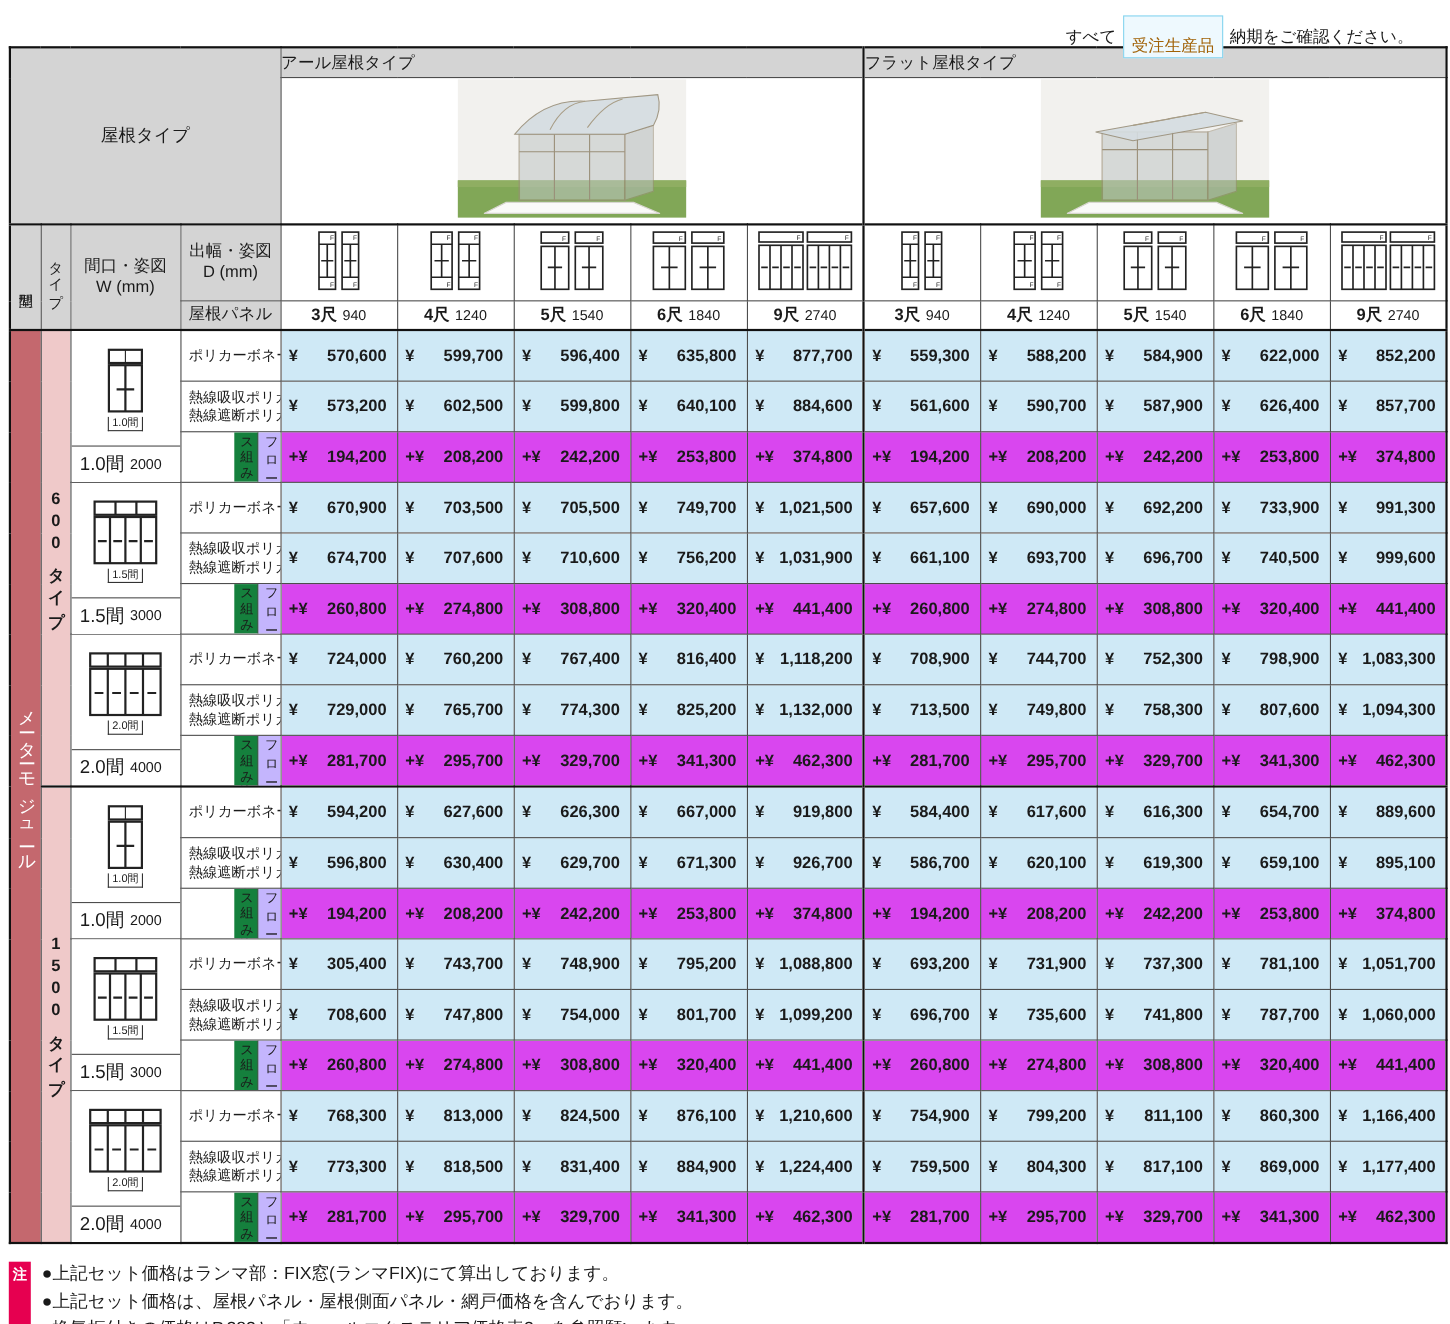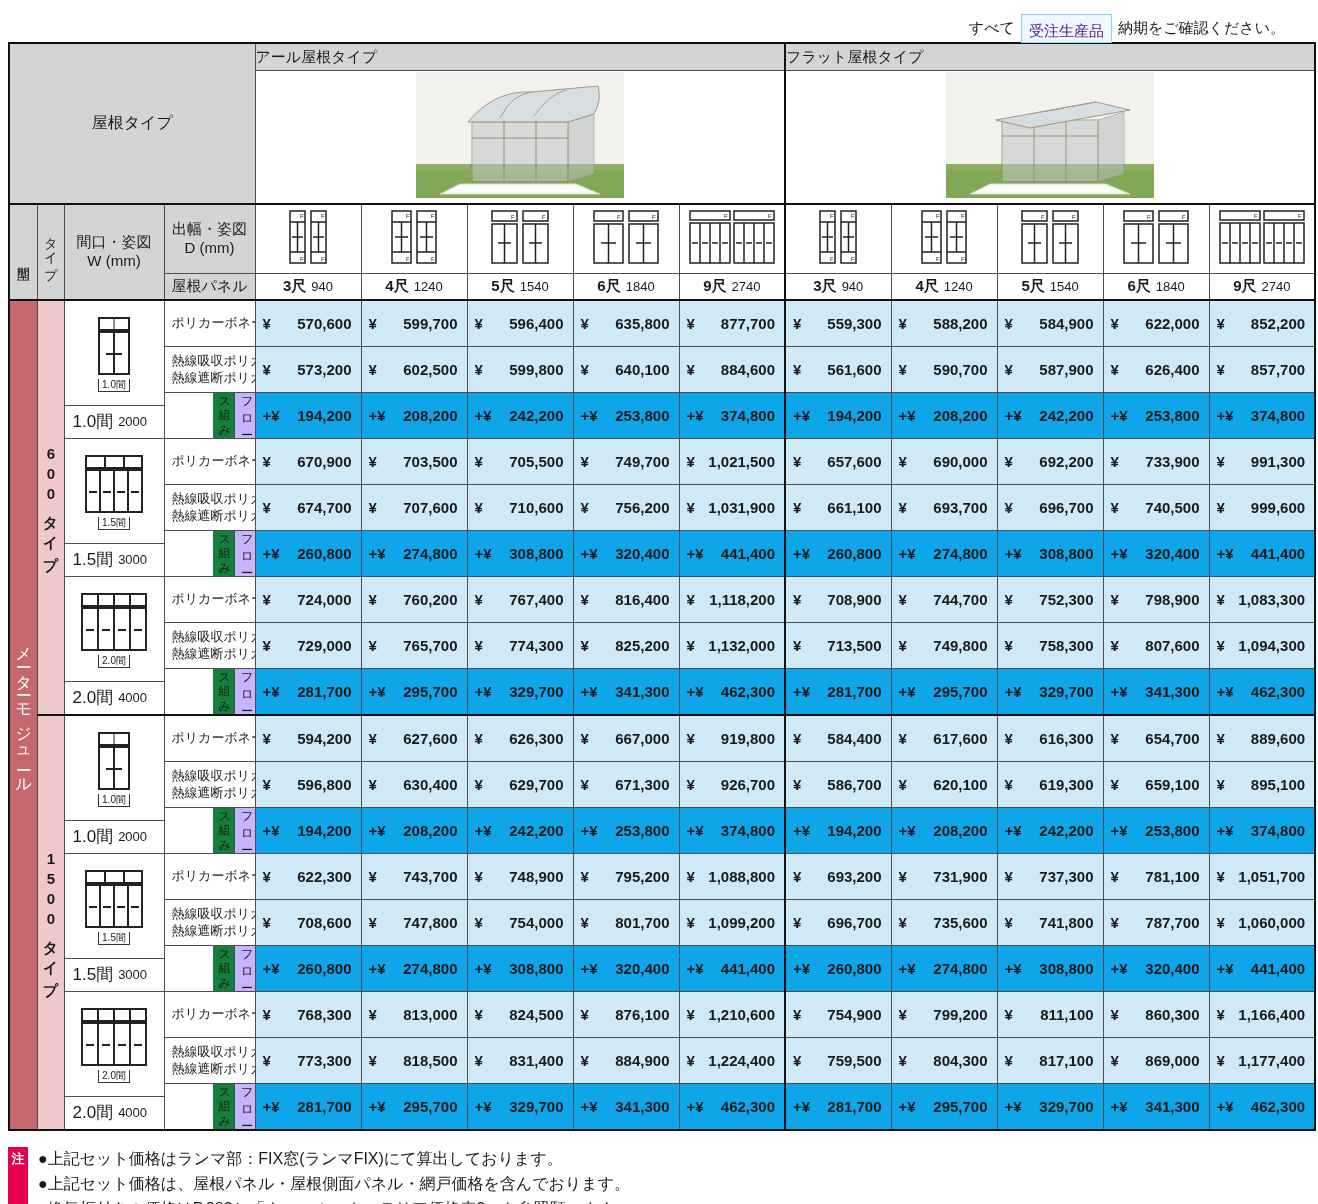--- a/index.html
+++ b/index.html
@@ -1,26 +1,26 @@
 <!DOCTYPE html>
 <html><head>
 <meta charset="utf-8">
 <style>
   html,body{margin:0;padding:0;background:#fff;color:#1a1a1a;
     font-family:"Liberation Sans","DejaVu Sans",sans-serif;}
   .page{width:1318px;height:1204px;position:relative;box-sizing:border-box;padding:6px 2px 0 8px;}
   .titlebar{position:relative;height:36px;}
   .title{font-size:21px;font-weight:bold;letter-spacing:1px;padding-top:4px;}
   .topnote{position:absolute;right:31px;top:8px;font-size:15px;display:flex;align-items:center;gap:6px;}
-  .badge{color:#4c1d95;border:1px solid #86d4ef;background:#eef9fe;padding:7px 7px 1px 7px;font-size:15px;}
+  .badge{color:#a16207;border:1px solid #86d4ef;background:#eef9fe;padding:17px 7px 1px 7px;font-size:15px;}
   table{border-collapse:collapse;table-layout:fixed;width:1308px;border:2px solid #111;}
   td{border:1px solid #4d4d4d;padding:0;vertical-align:middle;overflow:hidden;}
   .gray{background:#d4d4d4;}
   .bgB{background:#cfe9f6;}
-  .bgG{background:#0ea5e9;}
+  .bgG{background:#d946ef;}
   .roofTitle{font-size:15px;text-align:left;height:26px;}
   .photoCell{height:132px;background:#fff;text-align:center;}
   .bigHead{font-size:16px;text-align:center;}
   .vhead{font-size:13px;text-align:center;}
   .vtext{writing-mode:vertical-rl;display:inline-block;line-height:1.05;}
   .upright{text-orientation:upright;}
   .hWD{font-size:15px;text-align:center;line-height:1.25;}
   .iconCell{height:68px;background:#fff;text-align:center;vertical-align:middle;}
   .sizeCell{height:25px;background:#fff;text-align:center;white-space:nowrap;}
   .sizeCell b{font-size:15px;}
@@ -668,21 +668,21 @@
                 </g>
       </svg>
       <span class="dimlab">1.5間</span>
     </div>
     <div class="wlab">
               <b>1.5間</b>
               <span>3000</span>
             </div>
   </td>
   <td class="panel">ポリカーボネート</td>
-  <td class="price bgB">¥ 622,300</td>
+  <td class="price bgB">¥ 305,400</td>
   <td class="price bgB">¥ 743,700</td>
   <td class="price bgB">¥ 748,900</td>
   <td class="price bgB">¥ 795,200</td>
   <td class="price bgB">¥ 1,088,800</td>
   <td class="price bgB sepG">¥ 693,200</td>
   <td class="price bgB">¥ 731,900</td>
   <td class="price bgB">¥ 737,300</td>
   <td class="price bgB">¥ 781,100</td>
   <td class="price bgB">¥ 1,051,700</td>
 </tr>

